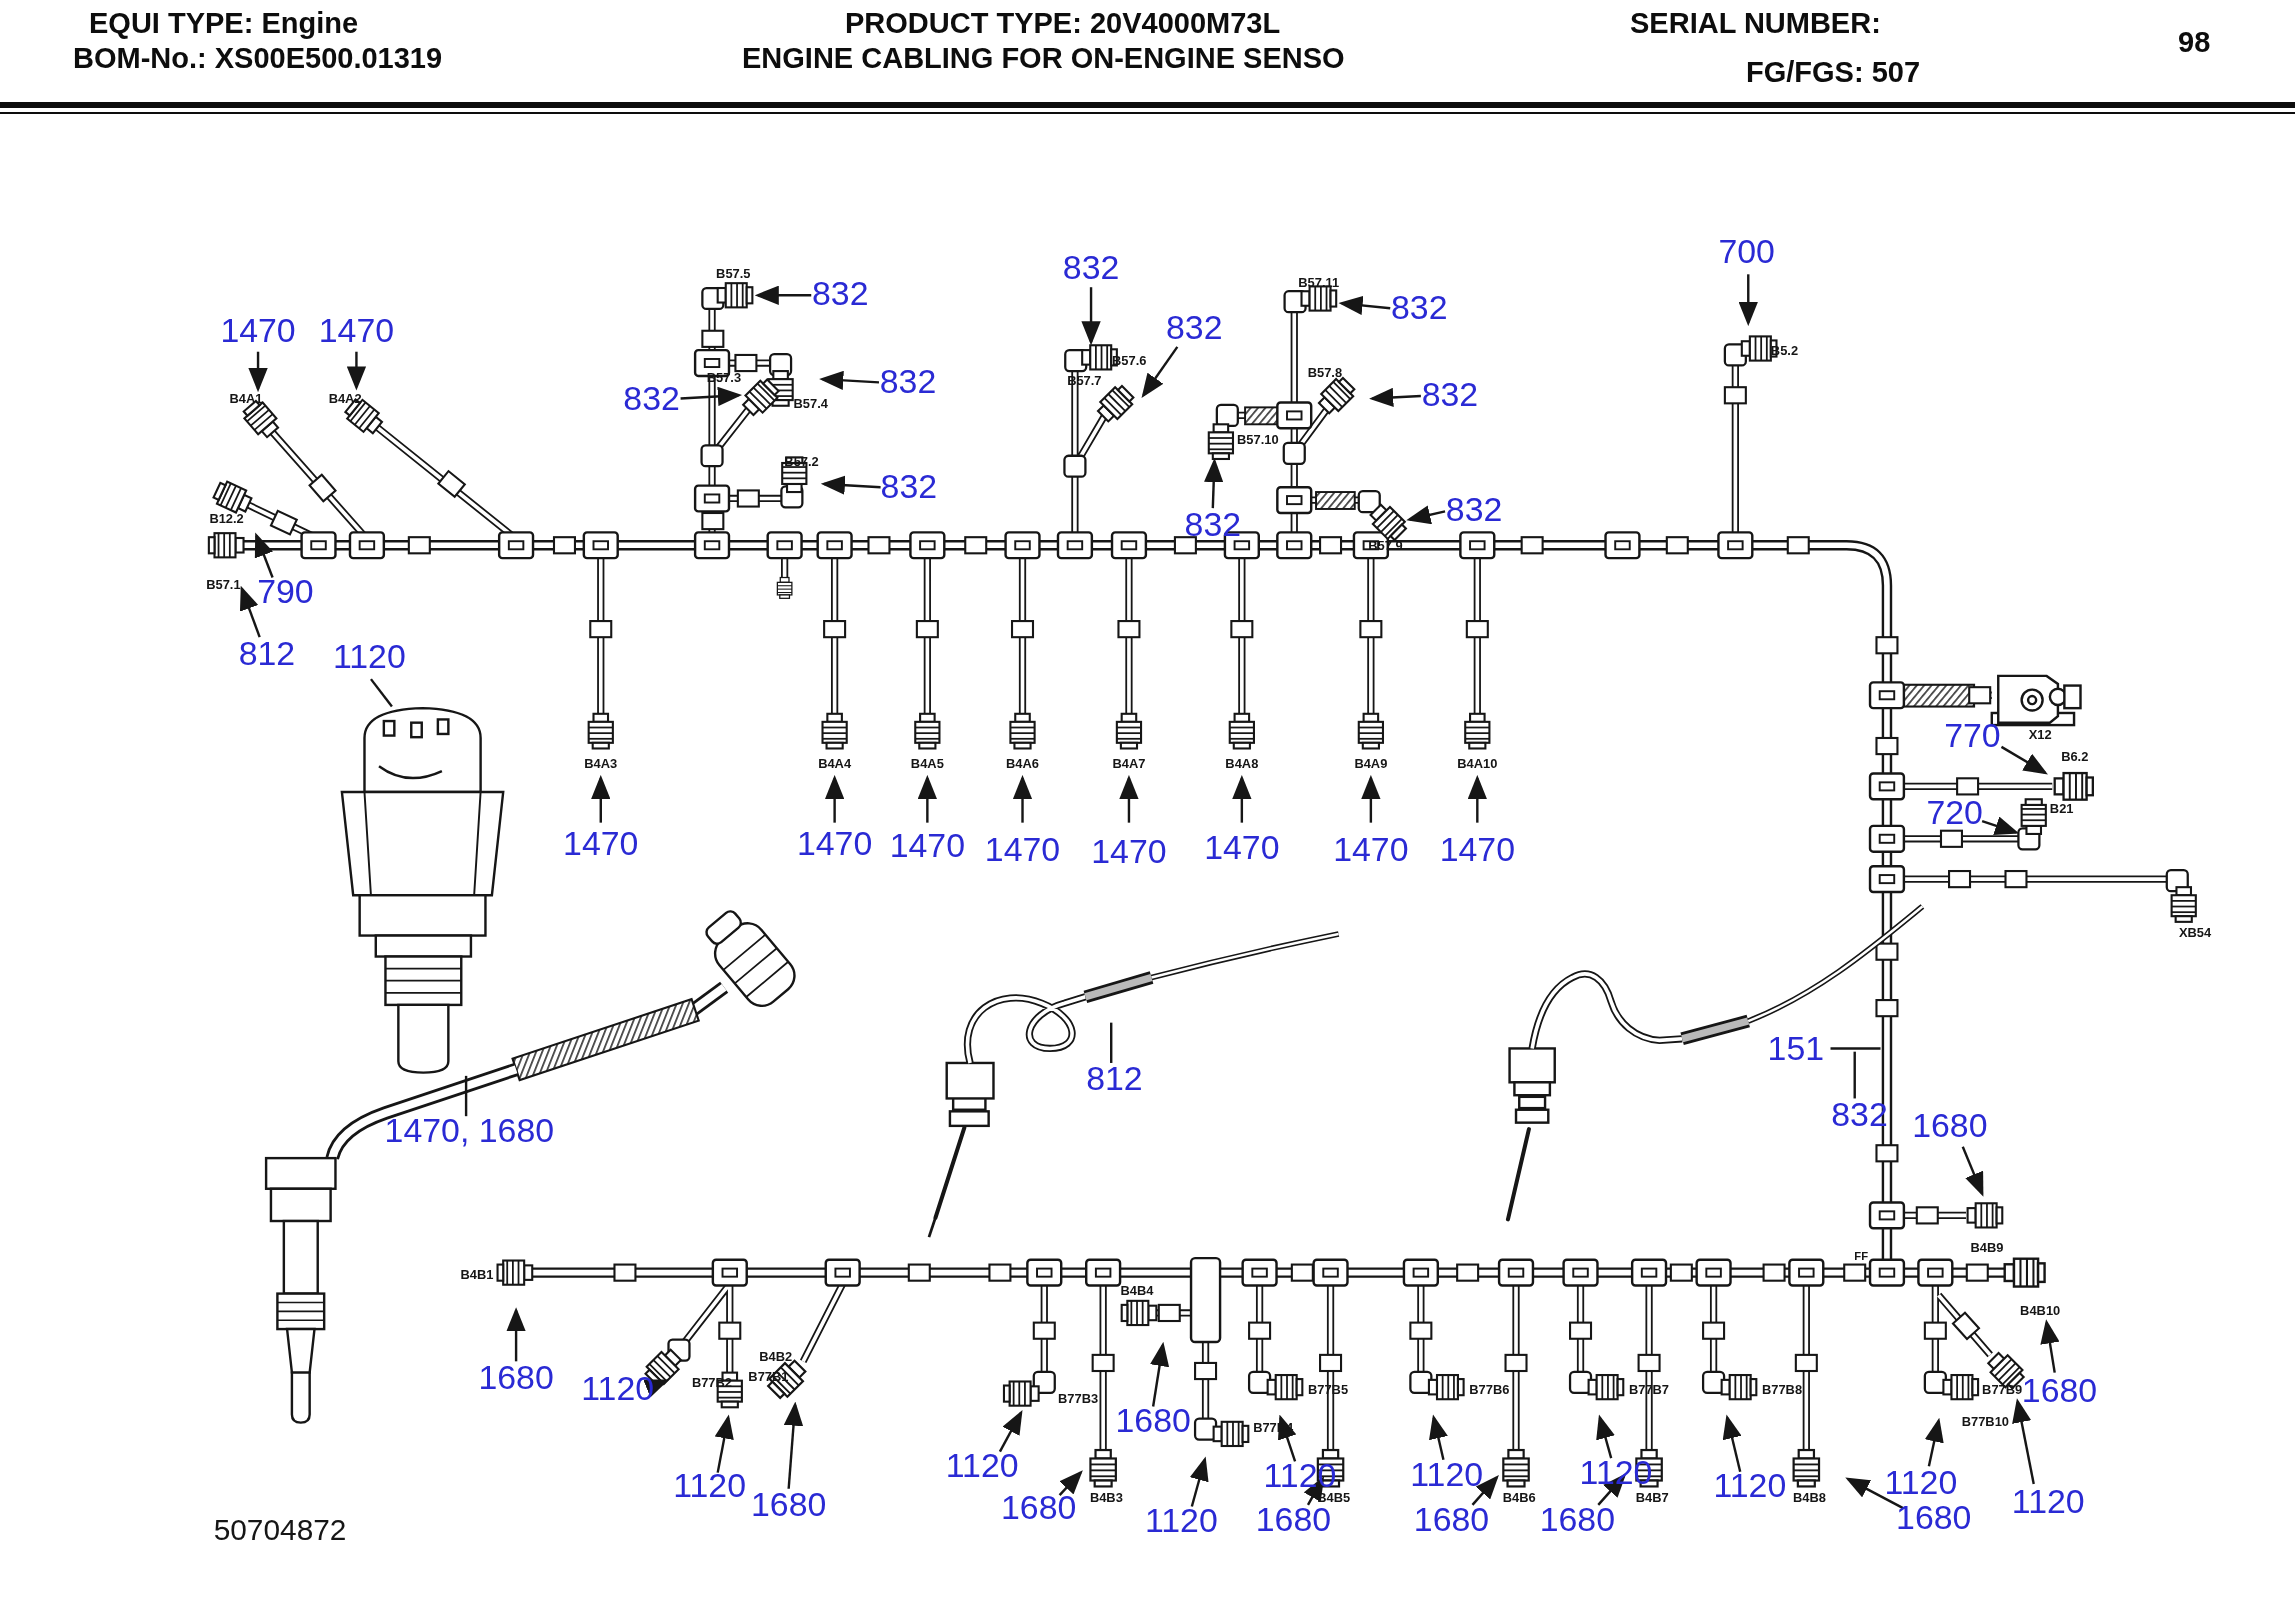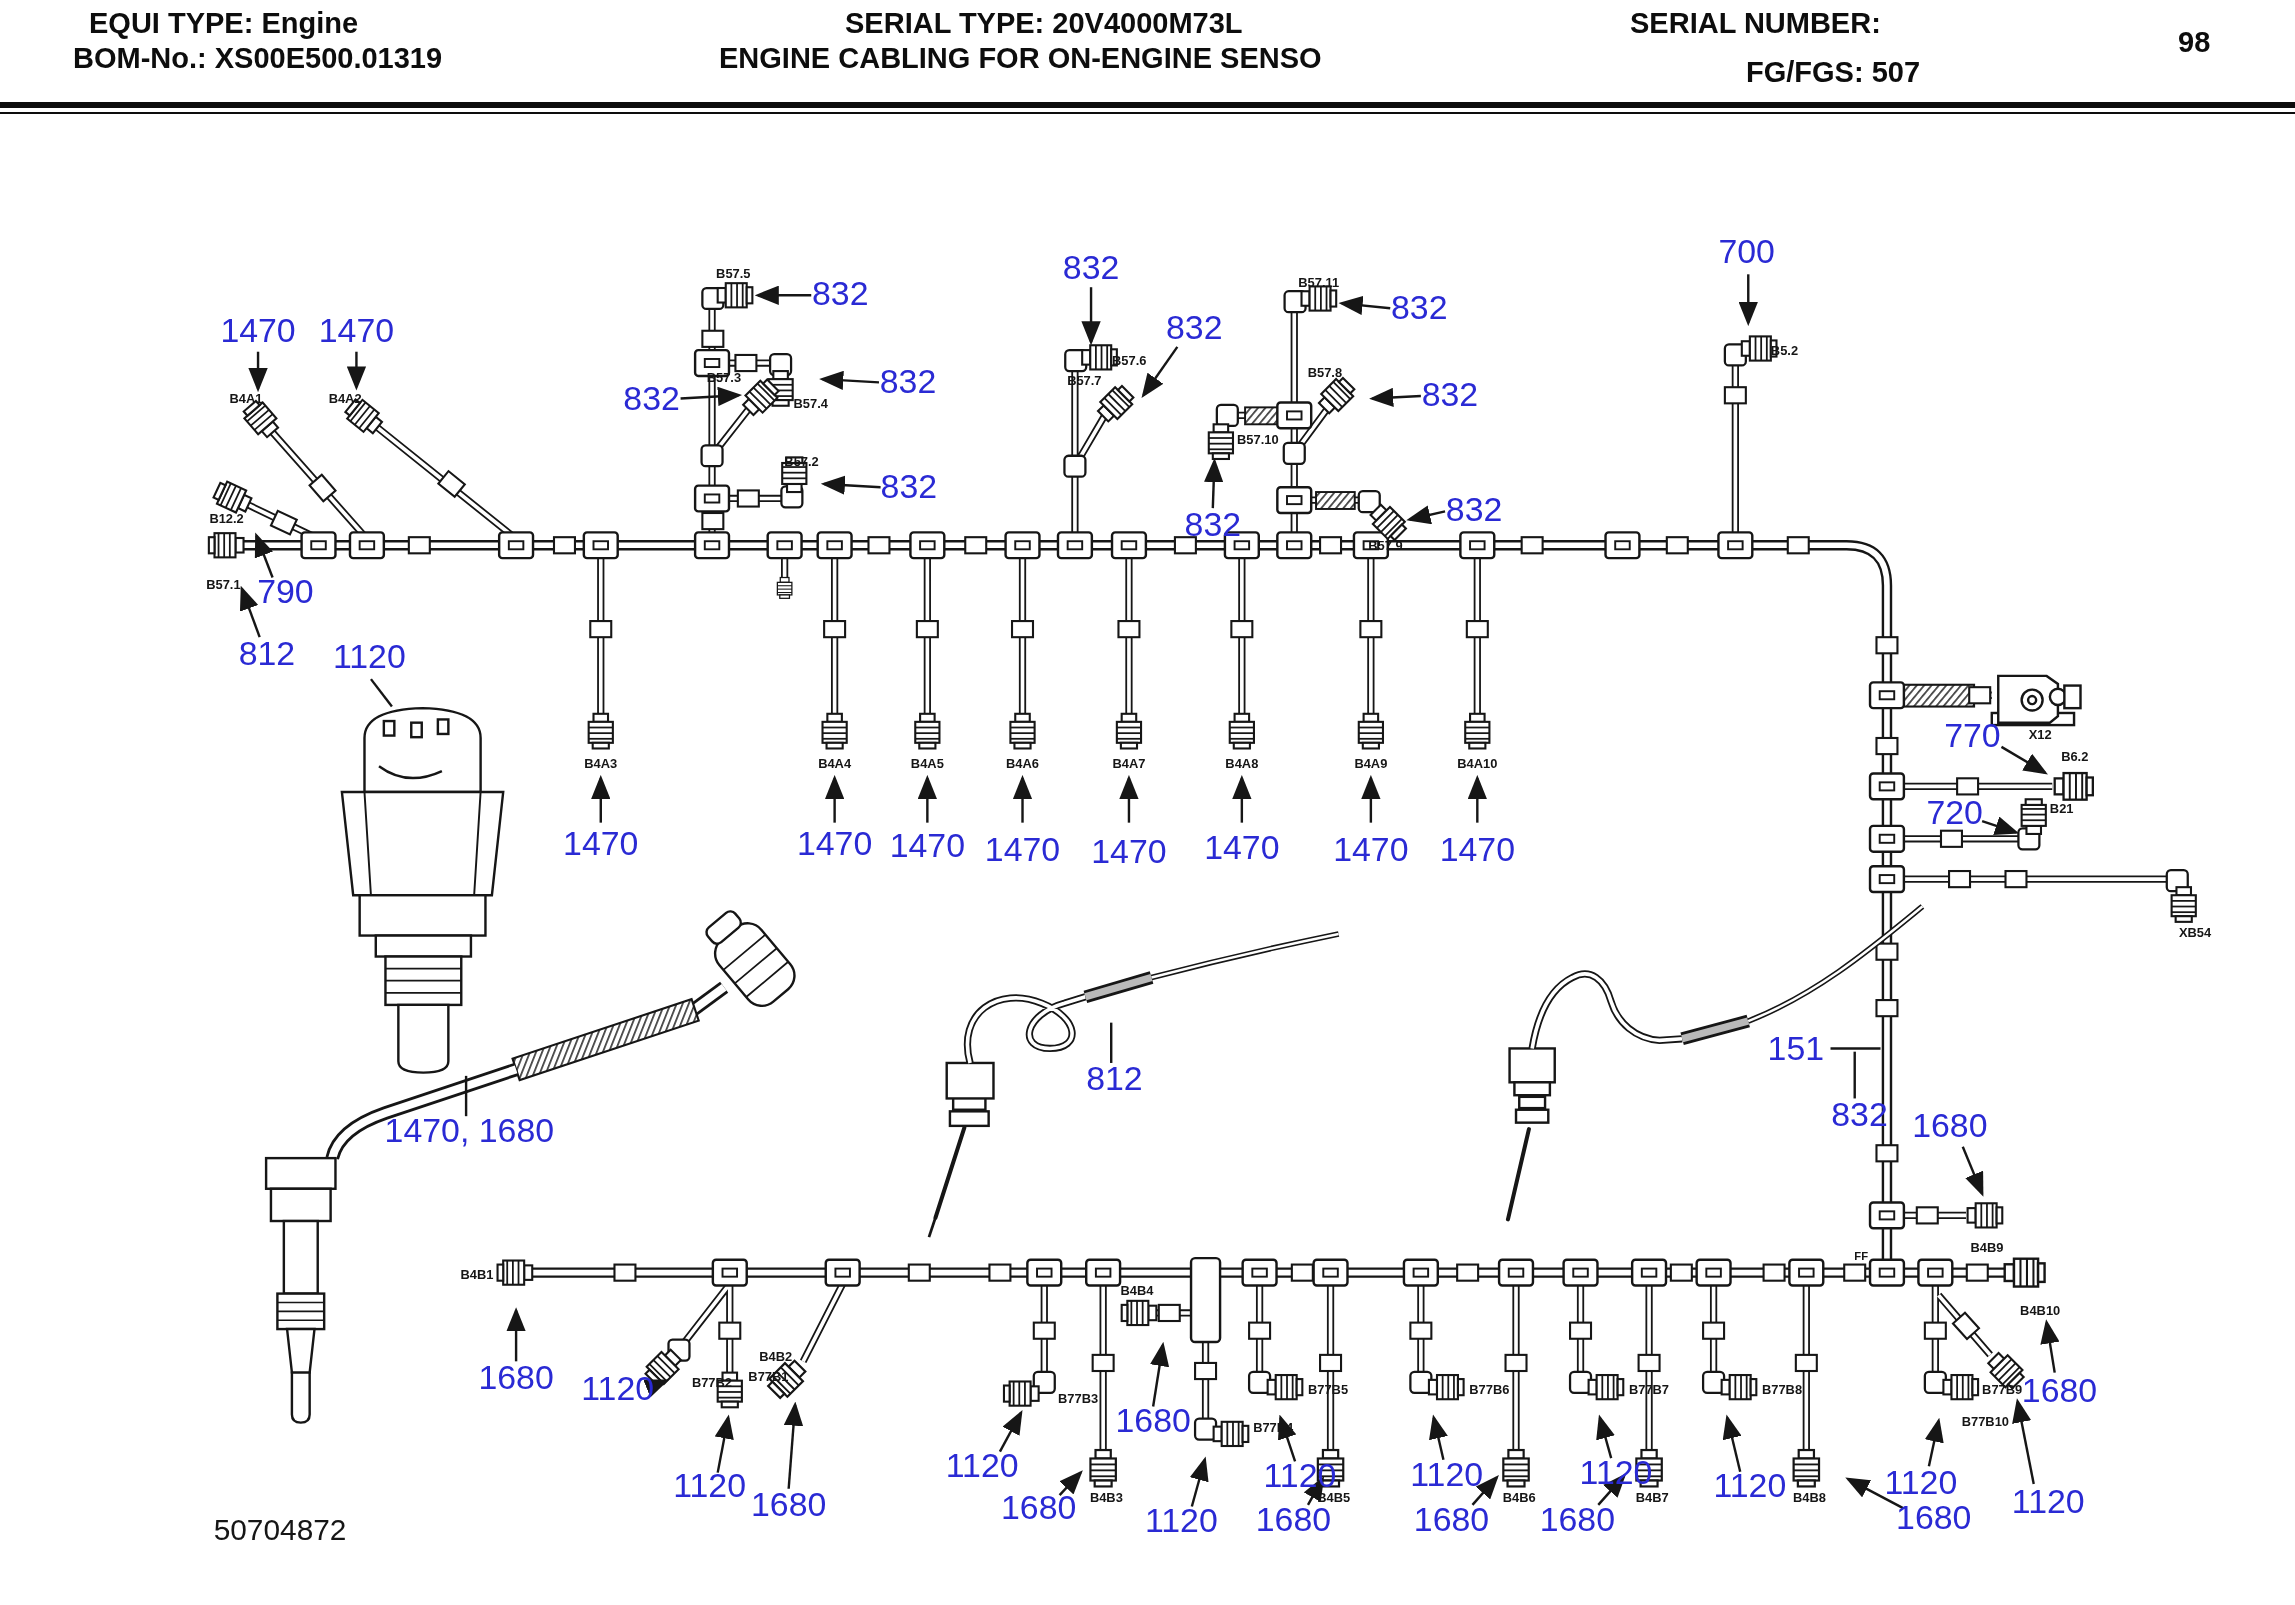--- a/index.html
+++ b/index.html
@@ -27,24 +27,24 @@
   .fit{fill:#ffffff;stroke:#161616;stroke-width:3;}
   .lead{stroke:#161616;stroke-width:3;fill:none;}
   .leadA{stroke:#161616;stroke-width:3;fill:none;marker-end:url(#mArr);}
 </style>
 </head>
 <body>
 
 <div id="page">
 
   <div class="h-item" style="left:89px;top:6.5px"><span>EQUI TYPE:</span>&nbsp;<span>Engine</span></div>
-  <div class="h-item" style="left:845px;top:6.5px"><span>SERIAL TYPE:</span>&nbsp;<span>20V4000M73L</span></div>
+  <div class="h-item" style="left:845px;top:6.5px"><span>PRODUCT TYPE:</span>&nbsp;<span>20V4000M73L</span></div>
   <div class="h-item" style="left:1630px;top:6.5px"><span>SERIAL NUMBER:</span></div>
   <div class="h-item" style="left:73px;top:42px"><span>BOM-No.:</span>&nbsp;<span>XS00E500.01319</span></div>
-  <div class="h-item" style="left:719px;top:42px">ENGINE CABLING FOR ON-ENGINE SENSO</div>
+  <div class="h-item" style="left:742px;top:42px">ENGINE CABLING FOR ON-ENGINE SENSO</div>
   <div class="h-item" style="left:1746px;top:56px"><span>FG/FGS:</span>&nbsp;<span>507</span></div>
   <div class="h-item" style="left:2178px;top:26px">98</div>
   <div class="rule" style="top:102px;height:5.6px"></div>
   <div class="rule" style="top:112px;height:2.4px"></div>
 
   <svg width="2295" height="1605" viewBox="0 0 2846 1990">
     <defs>
       <marker id="mArr" markerWidth="10" markerHeight="8" refX="8.6" refY="4" orient="auto">
         <path d="M0,0 L10,4 L0,8 z" fill="#161616"></path>
       </marker>

